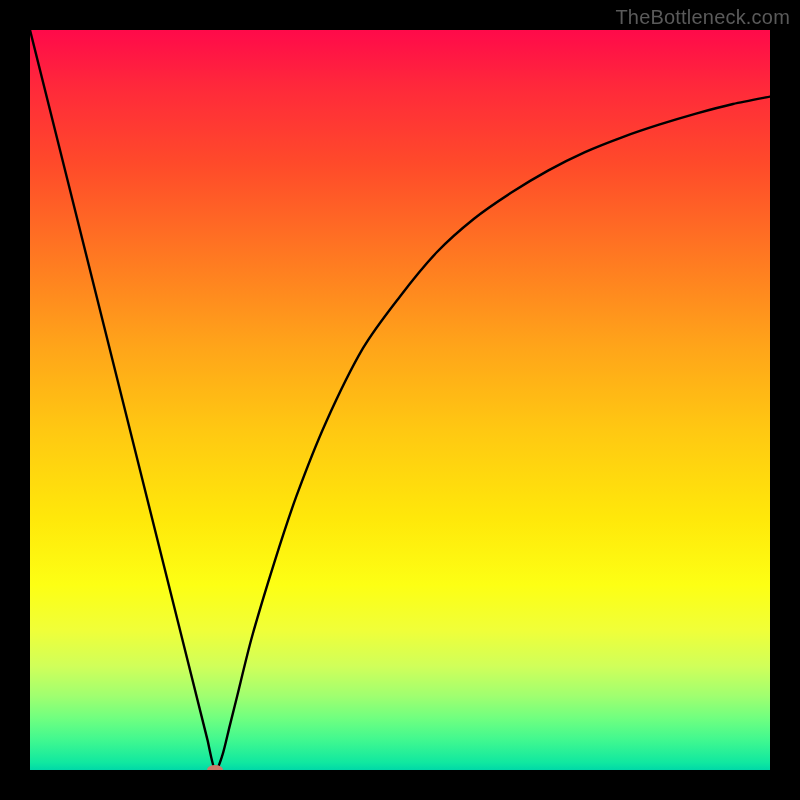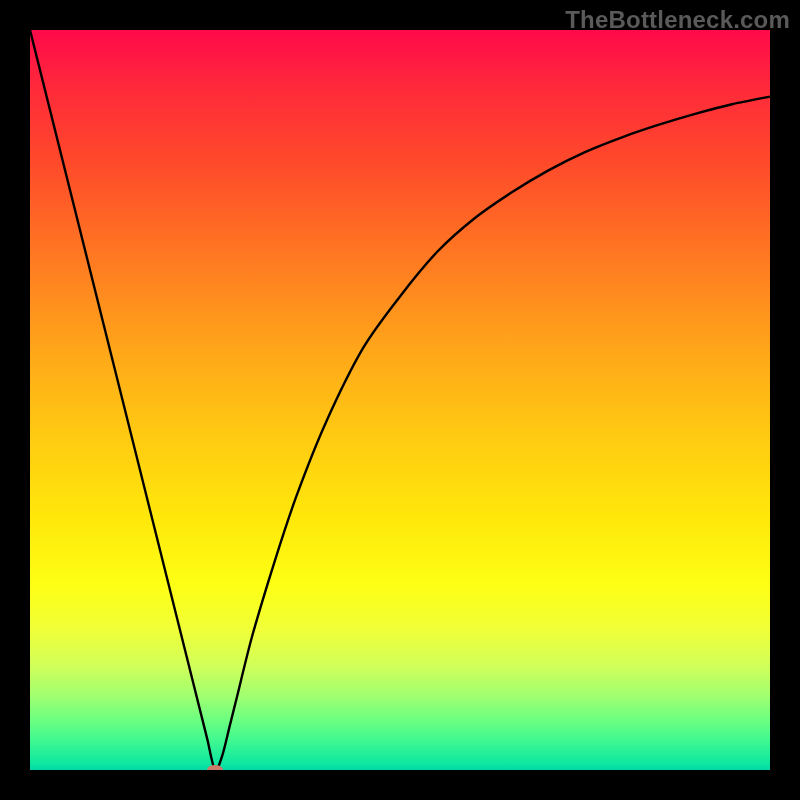--- a/index.html
+++ b/index.html
@@ -54,22 +54,22 @@
     left: 0;
     top: 0;
     width: 740px;
     height: 740px;
   }
   .watermark {
     position: absolute;
     top: 6px;
     right: 10px;
     color: #5a5a5a;
-    font-size: 24px;
-    font-weight: 700;
+    font-size: 20px;
+    font-weight: 400;
     letter-spacing: 0.2px;
   }
   .marker {
     position: absolute;
     width: 16px;
     height: 10px;
     background: #cc7a6a;
     border-radius: 50%;
     transform: translate(-50%, -50%);
   }

